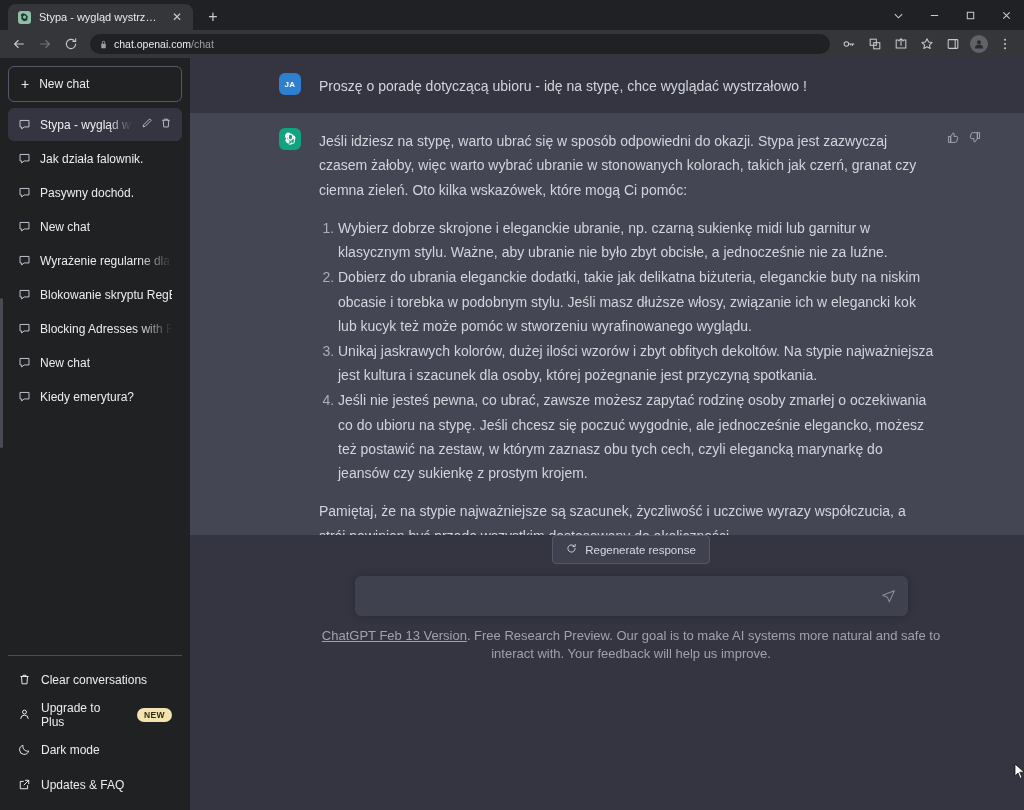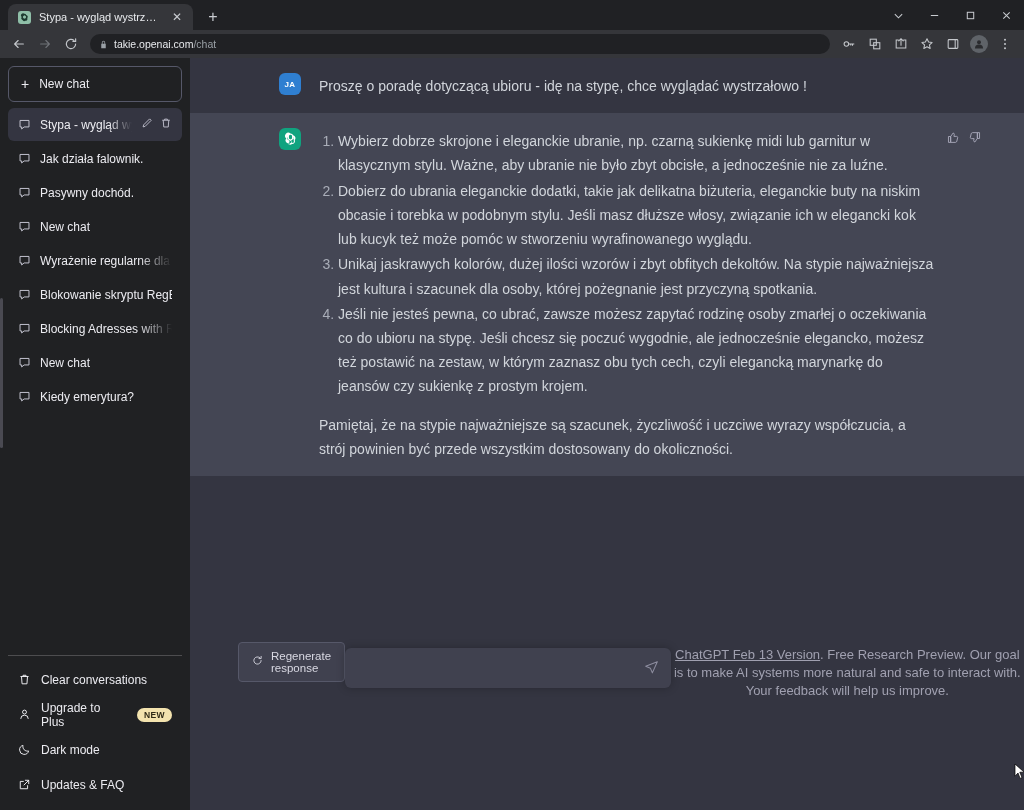--- a/index.html
+++ b/index.html
@@ -147,22 +147,22 @@
   .content ol li { margin-bottom: 1px; }
   .content ol li::marker { color: #a9adb8; }
   .msg-actions {
     position: absolute; right: -24px; top: 2px; display: flex; gap: 8px;
     color: #acacbe;
   }
 
   
   .composer-zone {
     position: absolute; left: 0; right: 0; bottom: 0; height: 275px;
-    background: #343541; display: flex; 
-    align-items: center; justify-content: flex-end; padding-bottom: 10px; padding-left: 48px;
+    background: #343541; display: flex; flex-direction: column;
+    align-items: center; justify-content: flex-start; padding-bottom: 10px; padding-left: 48px;
   }
   .regen {
     display: inline-flex; align-items: center; gap: 8px;
     border: 1px solid #565869; background: #40414f;
     color: #d9d9e3; font-size: 11.5px; border-radius: 4px;
     padding: 7px 13px; margin-bottom: 12px;
   }
   .inputbar {
     width: 553px; height: 40px; background: #40414f;
     border-radius: 6px; box-shadow: 0 0 8px rgba(0,0,0,.25);
@@ -240,21 +240,21 @@
       <svg width="14" height="14" viewBox="0 0 16 16" fill="none" stroke="currentColor" stroke-width="1.3" stroke-linecap="round">
           <path d="M13.3 8A5.3 5.3 0 1 1 11.5 4M13.3 2v3.2h-3.2"></path>
         </svg>
     </div>
     <div class="omnibox">
       <span style="color:#9aa0a6;display:flex">
         <svg width="9" height="9" viewBox="0 0 12 12" fill="currentColor">
             <path d="M6 1a2.2 2.2 0 0 0-2.2 2.2V5H3v6h6V5H8.2V3.2A2.2 2.2 0 0 0 6 1zm0 1a1.2 1.2 0 0 1 1.2 1.2V5H4.8V3.2A1.2 1.2 0 0 1 6 2z"></path>
           </svg>
       </span>
-      <span class="omni-url"><span>takie.openai.com</span><span class="path">/chat</span></span>
+      <span class="omni-url"><span>chat.openai.com</span><span class="path">/chat</span></span>
     </div>
     <div class="tb-right">
       <div class="tb-btn">
         <svg width="14" height="14" viewBox="0 0 16 16" fill="none" stroke="currentColor" stroke-width="1.2">
             <circle cx="5" cy="8" r="2.6"></circle>
             <path d="M7.6 8H14M12 8v2M10 8v1.6"></path>
           </svg>
       </div>
       <div class="tb-btn">
         <svg width="14" height="14" viewBox="0 0 16 16" fill="none" stroke="currentColor" stroke-width="1.2">
@@ -454,20 +454,21 @@
         </div>
 
         <div class="msg assistant">
           <div class="msg-inner">
             <div class="avatar bot">
               <svg width="15" height="15" viewBox="0 0 24 24" fill="#fff">
                   <path d="M12 2.2a4.6 4.6 0 0 1 4.3 3 4.6 4.6 0 0 1 2.4 7.6 4.6 4.6 0 0 1-4.3 6.5 4.6 4.6 0 0 1-6.8-1.5 4.6 4.6 0 0 1-2.4-7.6A4.6 4.6 0 0 1 12 2.2zm0 2.1a2.6 2.6 0 0 0-2.5 2v4.1L12 12l2.5-1.6V6.3a2.6 2.6 0 0 0-2.5-2zM7.2 8.4a2.6 2.6 0 0 0-.4 3.3l3.5 2.1v2.9l-2.4 1.4a2.6 2.6 0 0 0 3.6-.2l3.4-2.1-2.5-1.5-5.2-3.1V8.4zm9.6 0v2.8l-3.5 2.1v2.9l2.4 1.4a2.6 2.6 0 0 0 1.5-3.3V8.4z"></path>
                 </svg>
             </div>
             <div class="content">
+              <p>Jeśli idziesz na stypę, warto ubrać się w sposób odpowiedni do okazji. Stypa jest zazwyczaj czasem żałoby, więc warto wybrać ubranie w stonowanych kolorach, takich jak czerń, granat czy ciemna zieleń. Oto kilka wskazówek, które mogą Ci pomóc:</p>
               <ol>
                 <li>Wybierz dobrze skrojone i eleganckie ubranie, np. czarną sukienkę midi lub garnitur w klasycznym stylu. Ważne, aby ubranie nie było zbyt obcisłe, a jednocześnie nie za luźne.</li>
                 <li>Dobierz do ubrania eleganckie dodatki, takie jak delikatna biżuteria, eleganckie buty na niskim obcasie i torebka w podobnym stylu. Jeśli masz dłuższe włosy, związanie ich w elegancki kok lub kucyk też może pomóc w stworzeniu wyrafinowanego wyglądu.</li>
                 <li>Unikaj jaskrawych kolorów, dużej ilości wzorów i zbyt obfitych dekoltów. Na stypie najważniejsza jest kultura i szacunek dla osoby, której pożegnanie jest przyczyną spotkania.</li>
                 <li>Jeśli nie jesteś pewna, co ubrać, zawsze możesz zapytać rodzinę osoby zmarłej o oczekiwania co do ubioru na stypę. Jeśli chcesz się poczuć wygodnie, ale jednocześnie elegancko, możesz też postawić na zestaw, w którym zaznasz obu tych cech, czyli elegancką marynarkę do jeansów czy sukienkę z prostym krojem.</li>
               </ol>
               <p>Pamiętaj, że na stypie najważniejsze są szacunek, życzliwość i uczciwe wyrazy współczucia, a strój powinien być przede wszystkim dostosowany do okoliczności.</p>
             </div>
             <div class="msg-actions">
               <span>

